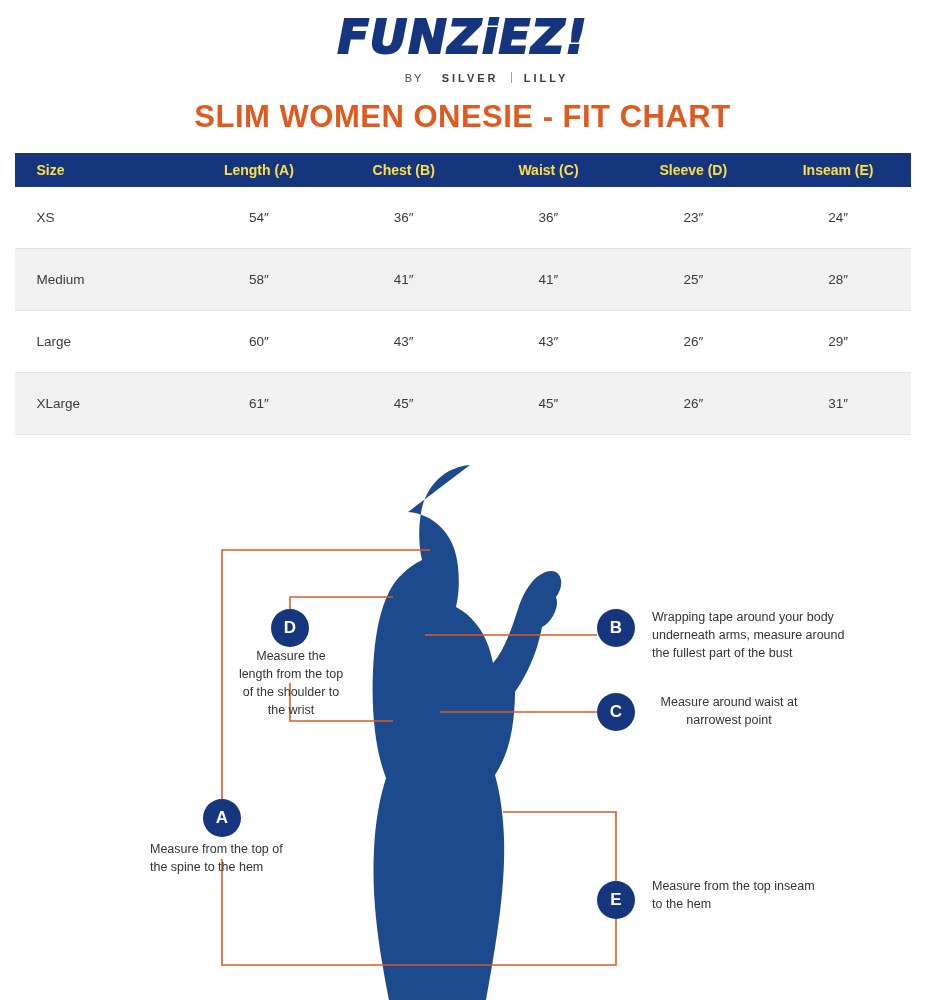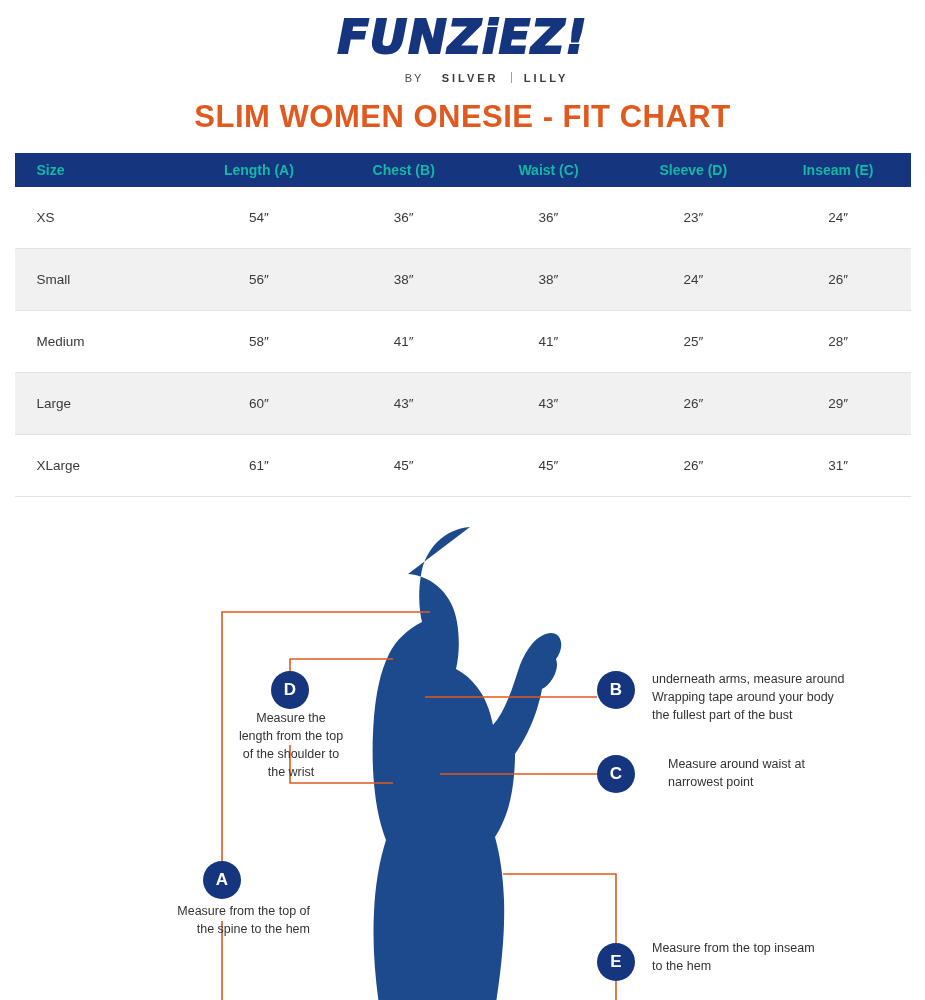--- a/index.html
+++ b/index.html
@@ -63,21 +63,21 @@
 
   
   table.fit-table {
     width: 896px;
     margin: 0 auto;
     border-collapse: collapse;
     table-layout: fixed;
   }
   table.fit-table th {
     background: #15357f;
-    color: #14b8a6;
+    color: #fde047;
     font-size: 14px;
     font-weight: bold;
     text-align: center;
     padding: 9px 0;
   }
   table.fit-table th:first-child,
   table.fit-table td:first-child {
     text-align: left;
     padding-left: 22px;
     width: 150px;
@@ -152,28 +152,20 @@
     </tr>
   </thead>
   <tbody>
     <tr>
       <td>XS</td>
       <td>54″</td>
       <td>36″</td>
       <td>36″</td>
       <td>23″</td>
       <td>24″</td>
-    </tr>
-    <tr>
-      <td>Small</td>
-      <td>56″</td>
-      <td>38″</td>
-      <td>38″</td>
-      <td>24″</td>
-      <td>26″</td>
     </tr>
     <tr>
       <td>Medium</td>
       <td>58″</td>
       <td>41″</td>
       <td>41″</td>
       <td>25″</td>
       <td>28″</td>
     </tr>
     <tr>
@@ -271,32 +263,32 @@
   <div class="callout" style="left:597px; top:244px;">
     <span>C</span>
   </div>
   <div class="callout" style="left:271px; top:160px;">
     <span>D</span>
   </div>
   <div class="callout" style="left:597px; top:432px;">
     <span>E</span>
   </div>
 
-  <div class="note" style="left:150px; top:391px; width:160px; text-align:right;">
+  <div class="note" style="left:150px; top:391px; width:160px; text-align:left;">
     <div>Measure from the top of</div>
     <div>the spine to the hem</div>
   </div>
 
   <div class="note" style="left:652px; top:159px; width:230px;">
+    <div>Wrapping tape around your body</div>
     <div>underneath arms, measure around</div>
-    <div>Wrapping tape around your body</div>
     <div>the fullest part of the bust</div>
   </div>
 
-  <div class="note" style="left:668px; top:244px; width:210px;">
+  <div class="note" style="left:624px; top:244px; width:210px;text-align:center;">
     <div>Measure around waist at</div>
     <div>narrowest point</div>
   </div>
 
   <div class="note" style="left:652px; top:428px; width:240px;">
     <div>Measure from the top inseam</div>
     <div>to the hem</div>
   </div>
 
   <div class="note center" style="left:222px; top:198px; width:138px;">

